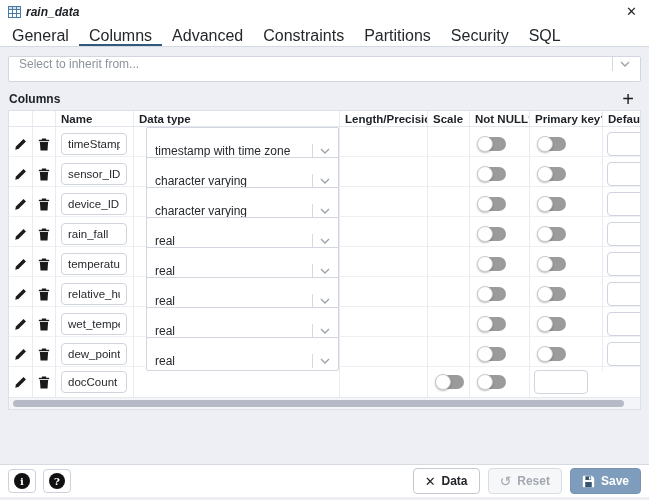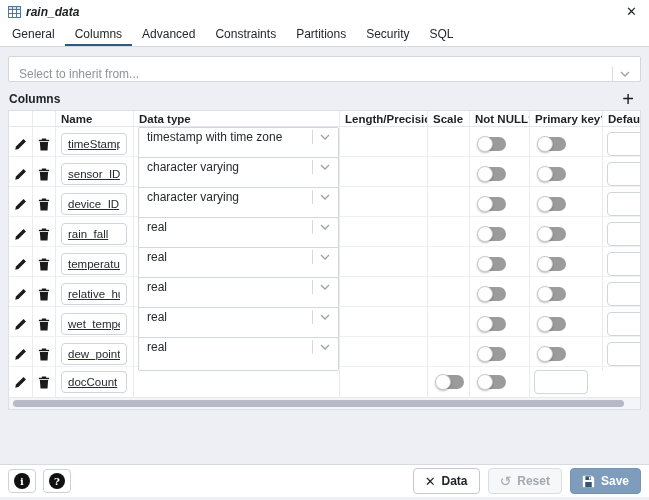--- a/index.html
+++ b/index.html
@@ -12,50 +12,50 @@
     position:relative;
     font-size:12px;
   }
   
   .titlebar { height:23px; background:#fff; display:flex; align-items:center; padding:0 12px 0 8px;font-style:italic; }
   .title-icon { display:flex; align-items:center; }
   .title-text { font-weight:bold; font-size:12px; color:#1d2125; margin-left:5px; }
   .title-close { margin-left:auto; font-size:13px; font-weight:bold; color:#1d2125; cursor:pointer; line-height:1; }
   
   .tabbar { background:#fff; display:flex; border-bottom:1px solid #d5d9e0; height:24px; padding:0 2px; }
-  .tab { font-size:12px; color:#24272b; padding:4px 10px 0; border-bottom:2px solid transparent; cursor:pointer; white-space:nowrap; }
+  .tab { font-size:16px; color:#24272b; padding:4px 10px 0; border-bottom:2px solid transparent; cursor:pointer; white-space:nowrap; }
   .tab.active { border-bottom-color:#30597e; }
   
   .content { padding:5px 4px 0; }
   .inherit-row { display:flex; align-items:center; margin:4px 4px 0; }
   .inherit-label { font-size:12px; width:156px; flex:none; }
-  .select { background:#fff; border:1px solid #d2d6de; border-radius:2px; height:26px; display:flex; align-items:flex-end; font-size:12px; padding:0 10px 0 10px; color:#26292e; cursor:pointer; }
+  .select { background:#fff; border:1px solid #d2d6de; border-radius:2px; height:26px; display:flex; align-items:flex-start; font-size:12px; padding:0 10px 0 10px; color:#26292e; cursor:pointer; }
   .inherit-select { flex:1; }
   .placeholder { color:#8d939b; }
   .sel-adorn { margin-left:auto; display:flex; align-items:center; }
   .sel-sep { width:1px; height:14px; background:#d6dae0; margin-right:7px; }
   
   .panel-header { display:flex; align-items:center; margin:6px 5px 0; height:22px; }
   .panel-title { font-size:12px; font-weight:bold; color:#1d2125; }
   .add-btn { margin-left:auto; font-size:20px; font-weight:300; color:#1b1b1b; line-height:18px; background:none; border:none; cursor:pointer; padding:0 6px; font-family:inherit; }
   
   .grid { background:#fff; border:1px solid #dcdfe6; margin:0 4px; overflow:hidden; }
   .grid-head, .grid-row { display:grid; grid-template-columns:24px 23px 78px 206px 88px 42px 60px 73px 1fr; }
   .grid-head { height:16px; border-bottom:1px solid #e3e6ec; }
   .h-cell { font-size:11.5px; font-weight:bold; color:#1d2125; display:flex; align-items:center; padding-left:5px; border-right:1px solid #e8ebf0; overflow:hidden; white-space:nowrap; }
   .h-cell:last-child { border-right:none; }
   .grid-row { height:30px; border-bottom:1px solid #eef0f4; }
   .grid-row:last-child { border-bottom:none; }
   .cell { display:flex; align-items:center; border-right:1px solid #e8ebf0; overflow:visible; }
   .cell:last-child { border-right:none; }
   .c-icon { justify-content:center; }
   .icon-btn { background:none; border:none; padding:2px; cursor:pointer; display:flex; align-items:center; }
-  .txt { border:1px solid #cfd4dd; border-radius:4px; height:22px; font-size:11.5px; font-family:inherit; color:#26292e; padding:0 6px; background:#fff; outline:none;text-decoration:underline; }
+  .txt { border:1px solid #cfd4dd; border-radius:4px; height:22px; font-size:11.5px; font-family:inherit; color:#26292e; padding:0 6px; background:#fff; outline:none; }
   .name-input { width:66px; margin-left:5px; }
-  .type-select { width:228px; margin-left:4px; height:24px; padding:16px 8px; }
+  .type-select { width:228px; margin-left:12px; height:24px; padding:16px 8px; }
   .default-input { width:54px; margin-left:4px; height:24px; }
   .toggle { width:28px; height:14px; border-radius:7px; background:#9b9b9b; position:relative; margin-left:8px; cursor:pointer; flex:none; }
   .toggle .knob { position:absolute; left:-1px; top:-1px; width:16px; height:16px; border-radius:50%; background:#fff; border:1px solid #c9c9c9; box-shadow:0 1px 2px rgba(0,0,0,.25); }
   
   .hscroll { height:12px; background:#f4f5f8; border-top:1px solid #e6e9ee; display:flex; align-items:center; padding:0 4px; }
   .hscroll-thumb { height:7px; border-radius:4px; background:#b6bac6; width:98%; cursor:pointer; }
   
   .footer { position:absolute; left:0; right:0; bottom:3px; height:33px; background:#fff; border-top:1px solid #d6dae1; display:flex; align-items:center; padding:0 8px; }
   .sq-btn { width:28px; height:24px; background:#fff; border:1px solid #ccd1da; border-radius:4px; display:flex; align-items:center; justify-content:center; margin-right:7px; cursor:pointer; }
   .circle { width:16px; height:16px; border-radius:50%; background:#111; color:#fff; font-size:10px; font-weight:bold; display:flex; align-items:center; justify-content:center; font-family:"DejaVu Serif", serif; }

